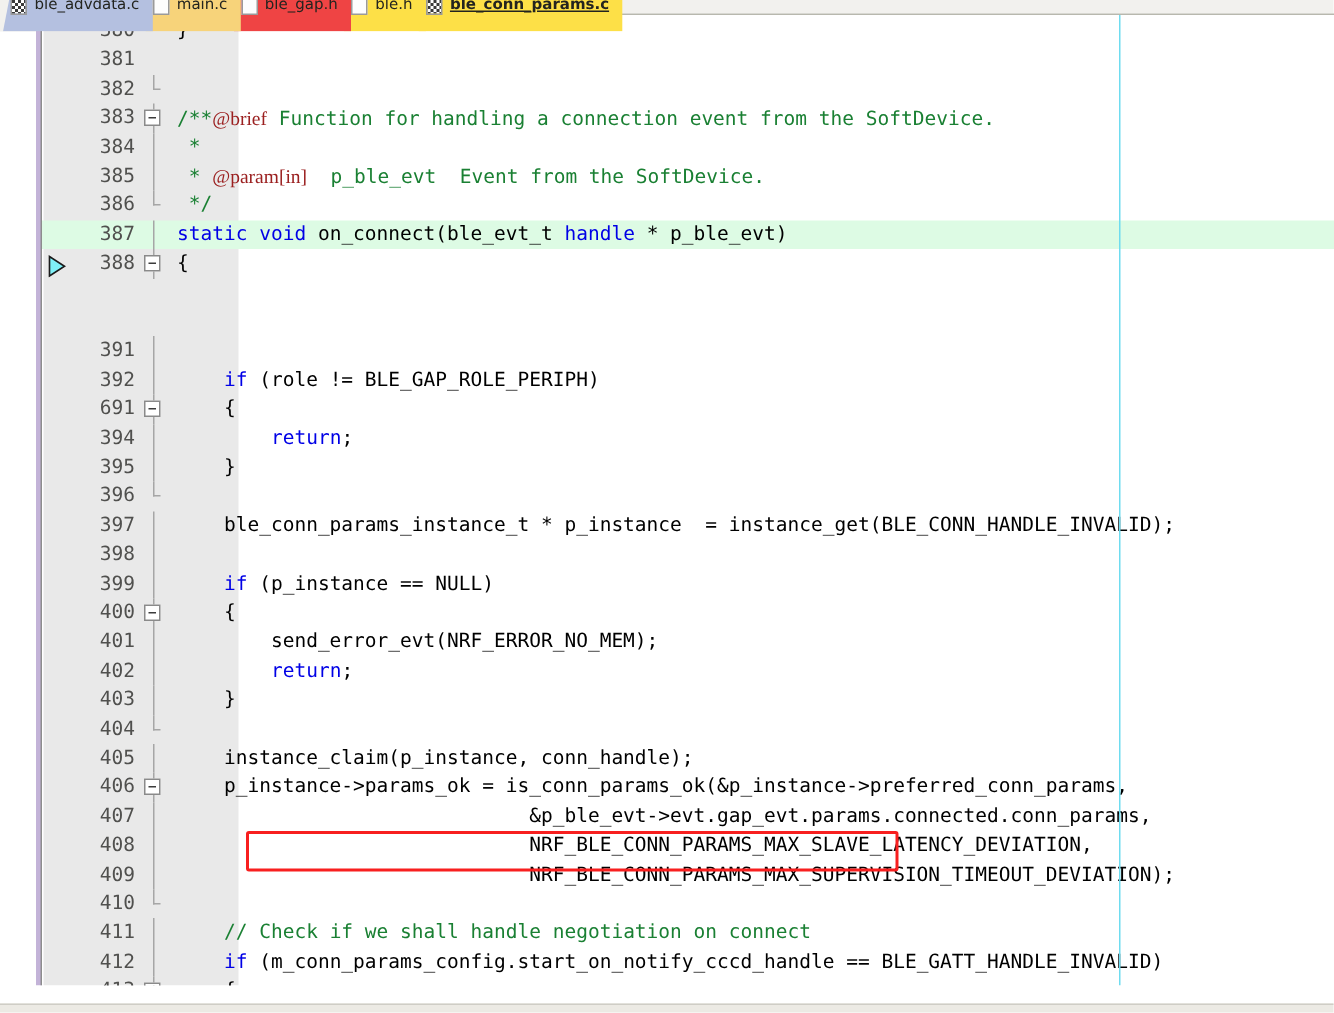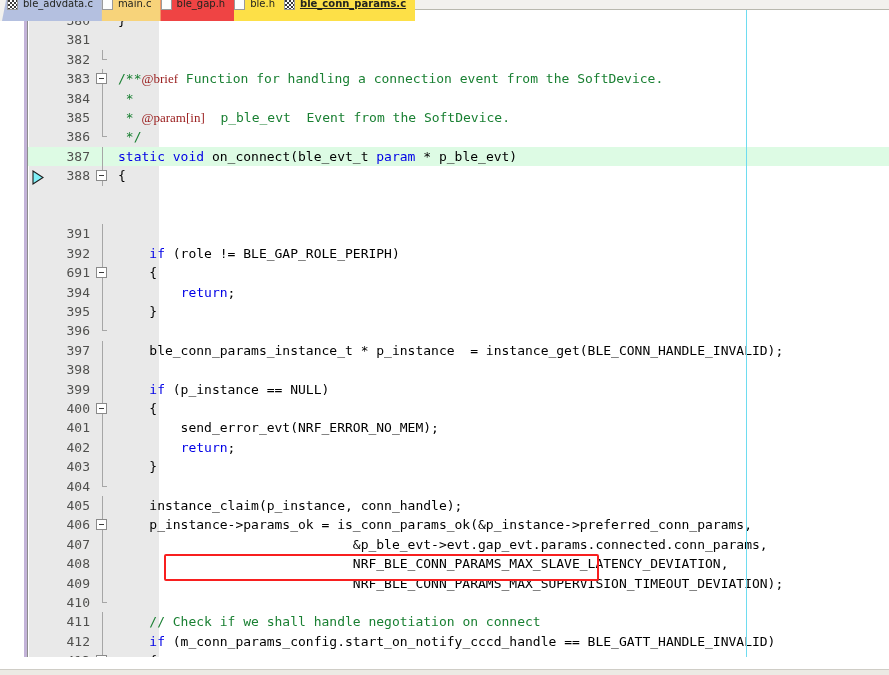--- a/index.html
+++ b/index.html
@@ -203,21 +203,21 @@
   <div id="gutter"></div>
   <div id="leftstrip"></div>
   <div id="codearea">
       <div class="row" style="top: 1px;"><span class="lno">380</span><span class="codetext">}</span></div>
       <div class="row" style="top: 20.4px;"><span class="lno">381</span><span class="codetext"></span></div>
       <div class="row" style="top: 39.8px;"><span class="lno">382</span><span class="foldcol"><span class="foldend"></span></span><span class="codetext"></span></div>
       <div class="row" style="top: 59.2px;"><span class="lno">383</span><span class="foldcol"><span class="foldline"></span><span class="foldbox"></span></span><span class="codetext"><span class="cm">/**</span><span class="dx">@brief</span><span class="cm"> Function for handling a connection event from the SoftDevice.</span></span></div>
       <div class="row" style="top: 78.6px;"><span class="lno">384</span><span class="foldcol"><span class="foldline"></span></span><span class="codetext"><span class="cm"> *</span></span></div>
       <div class="row" style="top: 98px;"><span class="lno">385</span><span class="foldcol"><span class="foldline"></span></span><span class="codetext"><span class="cm"> * </span><span class="dx">@param[in]</span><span class="cm">  </span><span class="pm">p_ble_evt</span><span class="cm">  Event from the SoftDevice.</span></span></div>
       <div class="row" style="top: 117.4px;"><span class="lno">386</span><span class="foldcol"><span class="foldend"></span></span><span class="codetext"><span class="cm"> */</span></span></div>
-      <div class="row hl" style="top: 136.8px;"><span class="lno">387</span><span class="foldcol"><span class="foldline"></span></span><span class="codetext"><span class="k">static</span><span> </span><span class="k">void</span><span> on_connect(ble_evt_t </span><span class="k">param</span><span> * p_ble_evt)</span></span></div>
+      <div class="row hl" style="top: 136.8px;"><span class="lno">387</span><span class="foldcol"><span class="foldline"></span></span><span class="codetext"><span class="k">static</span><span> </span><span class="k">void</span><span> on_connect(ble_evt_t </span><span class="k">handle</span><span> * p_ble_evt)</span></span></div>
       <div class="row" style="top: 156.2px;"><span class="lno">388</span><span class="foldcol"><span class="foldline"></span><span class="foldbox"></span></span><span class="codetext">{</span></div>
       <div class="row" style="top: 214.4px;"><span class="lno">391</span><span class="foldcol"><span class="foldline"></span></span><span class="codetext"></span></div>
       <div class="row" style="top: 233.8px;"><span class="lno">392</span><span class="foldcol"><span class="foldline"></span></span><span class="codetext"><span>    </span><span class="k">if</span><span> (role != BLE_GAP_ROLE_PERIPH)</span></span></div>
       <div class="row" style="top: 253.2px;"><span class="lno">691</span><span class="foldcol"><span class="foldline"></span><span class="foldbox"></span></span><span class="codetext">    {</span></div>
       <div class="row" style="top: 272.6px; text-decoration: underline;"><span class="lno">394</span><span class="foldcol"><span class="foldline"></span></span><span class="codetext"><span>        </span><span class="k">return</span><span>;</span></span></div>
       <div class="row" style="top: 292px;"><span class="lno">395</span><span class="foldcol"><span class="foldline"></span></span><span class="codetext">    }</span></div>
       <div class="row" style="top: 311.4px;"><span class="lno">396</span><span class="foldcol"><span class="foldend"></span></span><span class="codetext"></span></div>
       <div class="row" style="top: 330.8px;"><span class="lno">397</span><span class="foldcol"><span class="foldline"></span></span><span class="codetext">    ble_conn_params_instance_t * p_instance  = instance_get(BLE_CONN_HANDLE_INVALID);</span></div>
       <div class="row" style="top: 350.2px;"><span class="lno">398</span><span class="foldcol"><span class="foldline"></span></span><span class="codetext"></span></div>
       <div class="row" style="top: 369.6px;"><span class="lno">399</span><span class="foldcol"><span class="foldline"></span></span><span class="codetext"><span>    </span><span class="k">if</span><span> (p_instance == NULL)</span></span></div>

